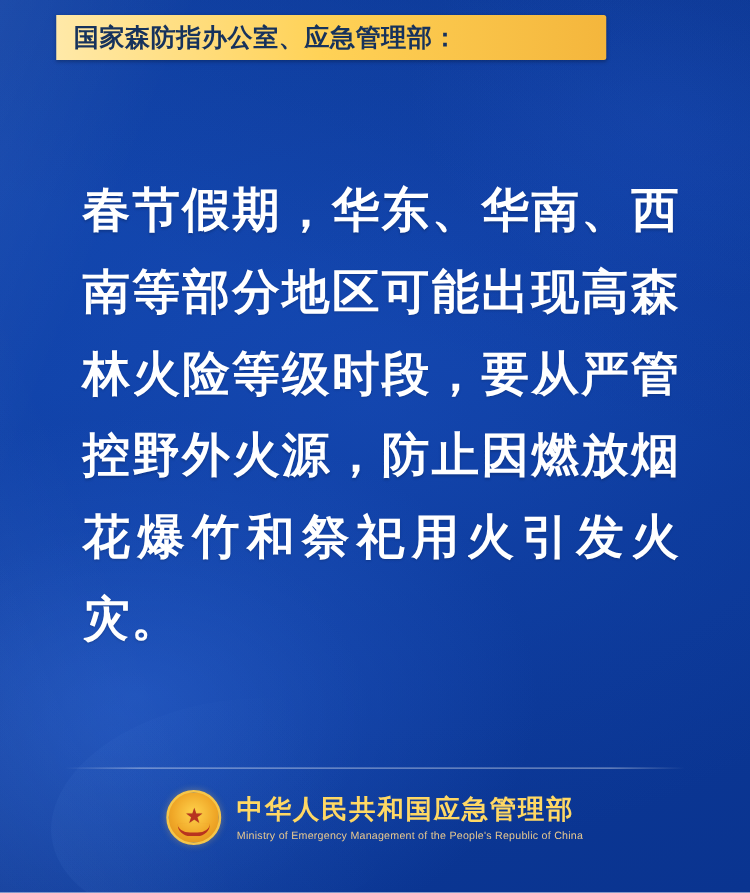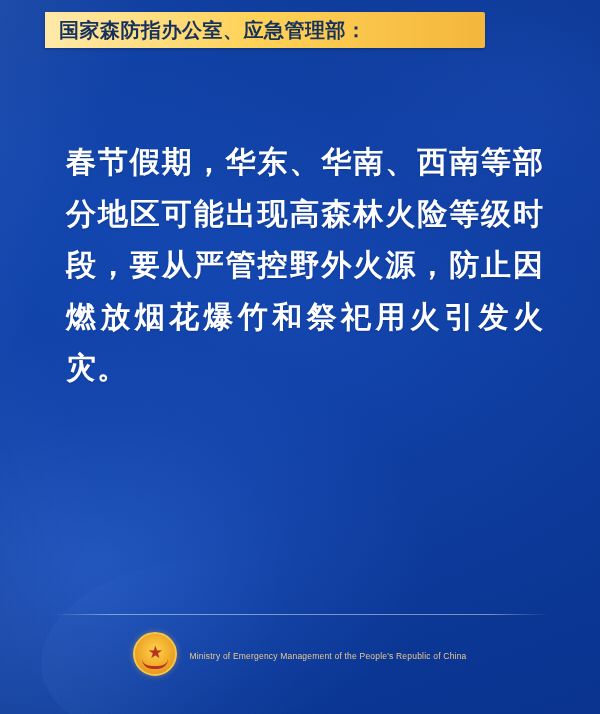--- a/index.html
+++ b/index.html
@@ -82,21 +82,21 @@
     white-space: nowrap;
     font-family: "DejaVu Sans", "Liberation Sans", sans-serif;
   }
 
   .body-text {
     position: absolute;
     left: 66px;
     right: 56px;
     top: 136px;
     color: #ffffff;
-    font-size: 30px;
+    font-size: 38px;
     font-weight: bold;
     line-height: 1.72;
     letter-spacing: 1px;
     text-align: justify;
     text-shadow: 0 1px 2px rgba(0,0,0,0.18);
     font-family: "DejaVu Sans", "Liberation Sans", sans-serif;
   }
 
   .footer {
     position: absolute;
@@ -188,17 +188,18 @@
   <div class="body-text">春节假期，华东、华南、西南等部分地区可能出现高森林火险等级时段，要从严管控野外火源，防止因燃放烟花爆竹和祭祀用火引发火灾。</div>
 
   <div class="footer">
     <div class="divider"></div>
     <div class="footer-inner">
       <div class="emblem">
         <span class="star">★</span>
         <span class="gear"></span>
       </div>
       <div class="footer-text">
+        <div class="org-cn">中华人民共和国应急管理部</div>
         <div class="org-en">Ministry of Emergency Management of the People's Republic of China</div>
       </div>
     </div>
   </div>
 </div>
 
 </body></html>

